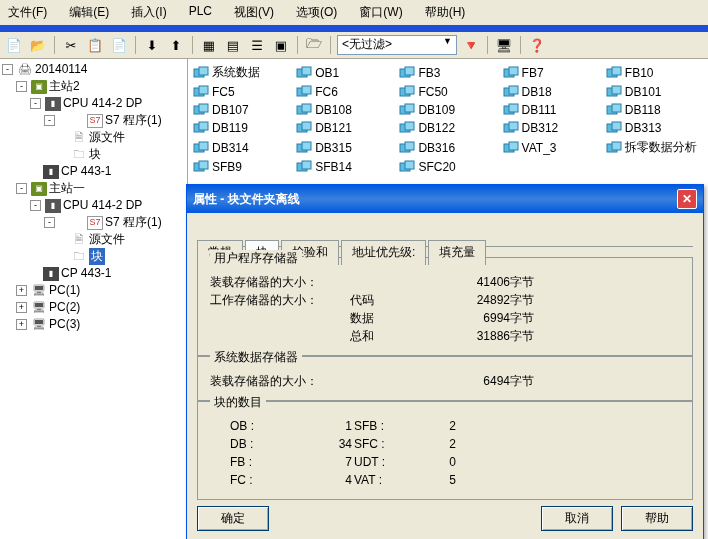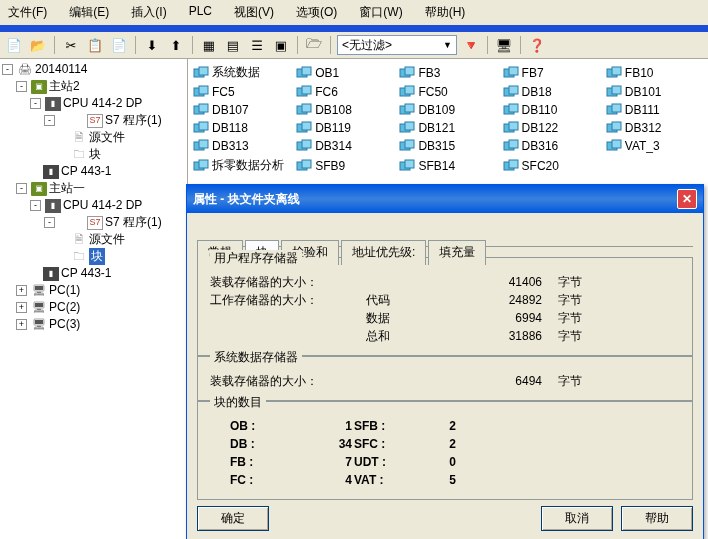--- a/index.html
+++ b/index.html
@@ -4,21 +4,21 @@
 <style>
 * { box-sizing: border-box; margin: 0; padding: 0; font-family: "Microsoft YaHei", SimSun, sans-serif; font-size: 12px; }
 body { background: #ece9d8; width: 708px; height: 539px; overflow: hidden; position: relative; }
 
 .menubar { background: #ece9d8; border-bottom: 7px solid #1d4ed8; padding: 2px 0; display: flex; gap: 6px; }
 .menubar span { padding: 2px 8px; cursor: default; }
 
 .toolbar { background: #ece9d8; border-bottom: 1px solid #aca899; padding: 3px 4px; display: flex; align-items: center; gap: 4px; }
 .tbtn { width: 20px; height: 20px; display: inline-flex; align-items: center; justify-content: center; border: 1px solid transparent; font-size: 13px; }
 .tsep { width: 1px; height: 18px; background: #aca899; margin: 0 2px; }
-.tsel { border: 1px solid #7f9db9; background: #fff; height: 20px; padding: 0 4px; min-width: 120px; display: inline-flex; align-items: center; justify-content: space-between; }
+.tsel { border: 1px solid #7f9db9; background: #fff; height: 20px; padding: 0 4px; min-width: 120px; display: inline-flex; justify-content: space-between; }
 .tsel .arrow { color: #000; font-size: 9px; }
 
 .main { display: flex; height: calc(100% - 48px); }
 .left { width: 188px; background: #fff; border-right: 1px solid #aca899; overflow: auto; padding: 2px; }
 .right { flex: 1; background: #fff; overflow: auto; position: relative; }
 
 .tree { list-style: none; }
 .tree li { white-space: nowrap; line-height: 17px; }
 .row { display: flex; align-items: center; gap: 2px; }
 .exp { width: 11px; height: 11px; border: 1px solid #919191; background: #fff; display: inline-flex; align-items: center; justify-content: center; font-size: 9px; line-height: 9px; cursor: pointer; margin-right: 2px; }
@@ -46,22 +46,22 @@
 .dlg-body { padding: 8px 10px; }
 
 .tabs { display: flex; border-bottom: 1px solid #919b9c; margin-bottom: 10px; }
 .tab { padding: 3px 10px; border: 1px solid #919b9c; border-bottom: none; background: #ece9d8; margin-right: 2px; cursor: pointer; position: relative; top: 19px; }
 .tab.active { background: #fcfcfe; border-bottom: 1px solid #fcfcfe; }
 
 .fset { border: 1px solid #919b9c; padding: 10px 12px; }
 .fset-title { position: relative; top: -18px; background: #ece9d8; display: inline-block; padding: 0 4px; margin-bottom: -14px; }
 .fset-body { margin-top: -10px; font-family: SimSun, monospace; }
 
-.rowg { display: grid; grid-template-columns: 140px 80px 80px 40px; gap: 16px; line-height: 18px; }
-.blkg { display: grid; grid-template-columns: 60px 60px 60px 40px; gap: 2px; line-height: 18px; margin-left: 20px; font-weight: bold; }
+.rowg { display: grid; grid-template-columns: 140px 80px 80px 40px; gap: 0; line-height: 18px; }
+.blkg { display: grid; grid-template-columns: 60px 60px 60px 40px; gap: 2px; line-height: 18px; margin-left: 20px; }
 .num { text-align: right; }
 
 .dlg-btns { display: flex; justify-content: space-between; padding: 6px 0 2px; }
 .btn { min-width: 72px; padding: 3px 12px; background: #ece9d8; border: 1px solid #003c74; cursor: pointer; box-shadow: inset 1px 1px #fff, inset -1px -1px #aca899; }
 .btn-right { display: flex; gap: 8px; }
 </style>
 </head>
 <body>
 
 <div class="menubar">
@@ -332,29 +332,20 @@
           <span>DB108</span>
         </div>
         <div class="gitem">
           <span class="gico">
             <svg viewBox="0 0 16 14">
               <rect x="1" y="3" width="10" height="8" fill="#5bbce0" stroke="#2a7ca8"></rect>
               <rect x="6" y="1" width="9" height="8" fill="#8fd6f0" stroke="#2a7ca8"></rect>
             </svg>
           </span>
           <span>DB109</span>
-        </div>
-        <div class="gitem">
-          <span class="gico">
-            <svg viewBox="0 0 16 14">
-              <rect x="1" y="3" width="10" height="8" fill="#5bbce0" stroke="#2a7ca8"></rect>
-              <rect x="6" y="1" width="9" height="8" fill="#8fd6f0" stroke="#2a7ca8"></rect>
-            </svg>
-          </span>
-          <span>DB110</span>
         </div>
         <div class="gitem">
           <span class="gico">
             <svg viewBox="0 0 16 14">
               <rect x="1" y="3" width="10" height="8" fill="#5bbce0" stroke="#2a7ca8"></rect>
               <rect x="6" y="1" width="9" height="8" fill="#8fd6f0" stroke="#2a7ca8"></rect>
             </svg>
           </span>
           <span>DB111</span>
         </div>

